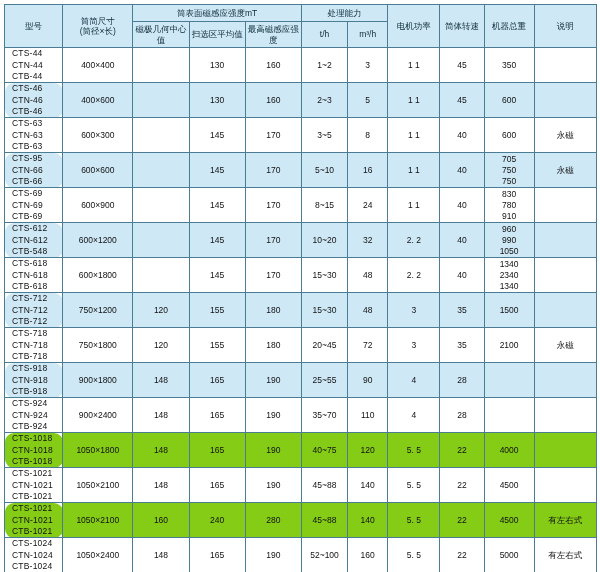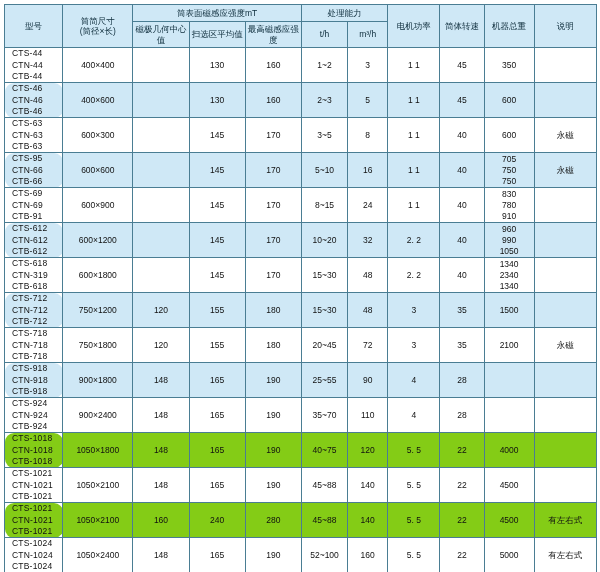--- a/index.html
+++ b/index.html
@@ -184,62 +184,62 @@
             <div>705</div>
             <div>750</div>
             <div>750</div>
           </td>
           <td class="cell " style="height: 34px;">永磁</td>
         </tr>
         <tr class="rowA">
           <td class="cell model" style="height: 34px;">
             <div class="nowrap">CTS-69</div>
             <div class="nowrap">CTN-69</div>
-            <div class="nowrap">CTB-91</div>
+            <div class="nowrap">CTB-69</div>
           </td>
           <td class="cell " style="height: 34px;">600×900</td>
           <td class="cell " style="height: 34px;"></td>
           <td class="cell " style="height: 34px;">145</td>
           <td class="cell " style="height: 34px;">170</td>
           <td class="cell " style="height: 34px;">8~15</td>
           <td class="cell " style="height: 34px;">24</td>
           <td class="cell " style="height: 34px;">1 1</td>
           <td class="cell " style="height: 34px;">40</td>
           <td class="cell multi" style="height: 34px;">
             <div>830</div>
             <div>780</div>
             <div>910</div>
           </td>
           <td class="cell " style="height: 34px;"></td>
         </tr>
         <tr class="rowB">
           <td class="cell model" style="height: 34px;">
             <div class="nowrap">CTS-612</div>
             <div class="nowrap">CTN-612</div>
-            <div class="nowrap">CTB-612</div>
+            <div class="nowrap">CTB-548</div>
           </td>
           <td class="cell " style="height: 34px;">600×1200</td>
           <td class="cell " style="height: 34px;"></td>
           <td class="cell " style="height: 34px;">145</td>
           <td class="cell " style="height: 34px;">170</td>
           <td class="cell " style="height: 34px;">10~20</td>
           <td class="cell " style="height: 34px;">32</td>
           <td class="cell " style="height: 34px;">2. 2</td>
           <td class="cell " style="height: 34px;">40</td>
           <td class="cell multi" style="height: 34px;">
             <div>960</div>
             <div>990</div>
             <div>1050</div>
           </td>
           <td class="cell " style="height: 34px;"></td>
         </tr>
         <tr class="rowA">
           <td class="cell model" style="height: 34px;">
             <div class="nowrap">CTS-618</div>
-            <div class="nowrap">CTN-319</div>
+            <div class="nowrap">CTN-618</div>
             <div class="nowrap">CTB-618</div>
           </td>
           <td class="cell " style="height: 34px;">600×1800</td>
           <td class="cell " style="height: 34px;"></td>
           <td class="cell " style="height: 34px;">145</td>
           <td class="cell " style="height: 34px;">170</td>
           <td class="cell " style="height: 34px;">15~30</td>
           <td class="cell " style="height: 34px;">48</td>
           <td class="cell " style="height: 34px;">2. 2</td>
           <td class="cell " style="height: 34px;">40</td>

